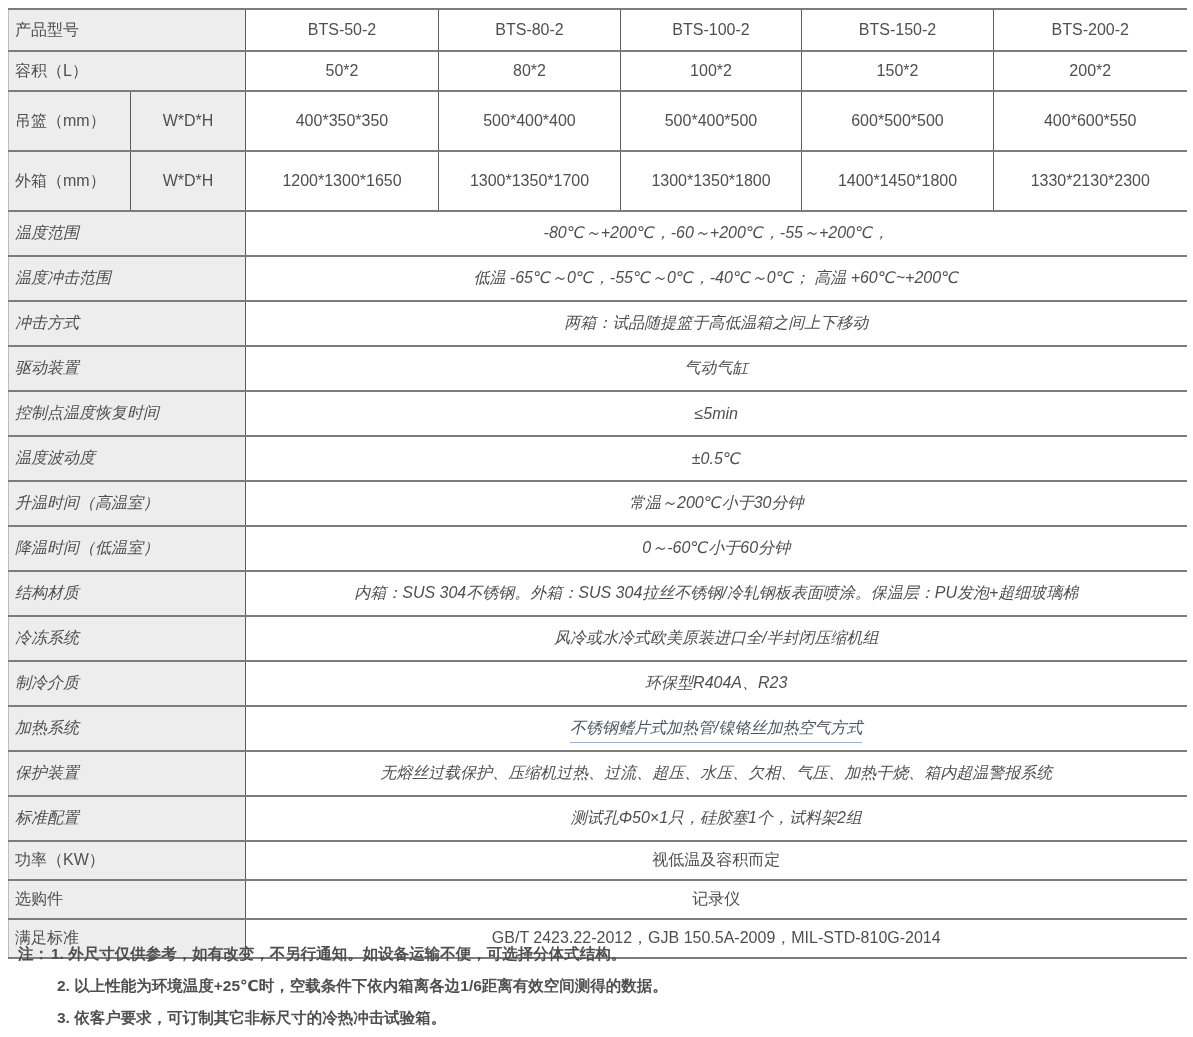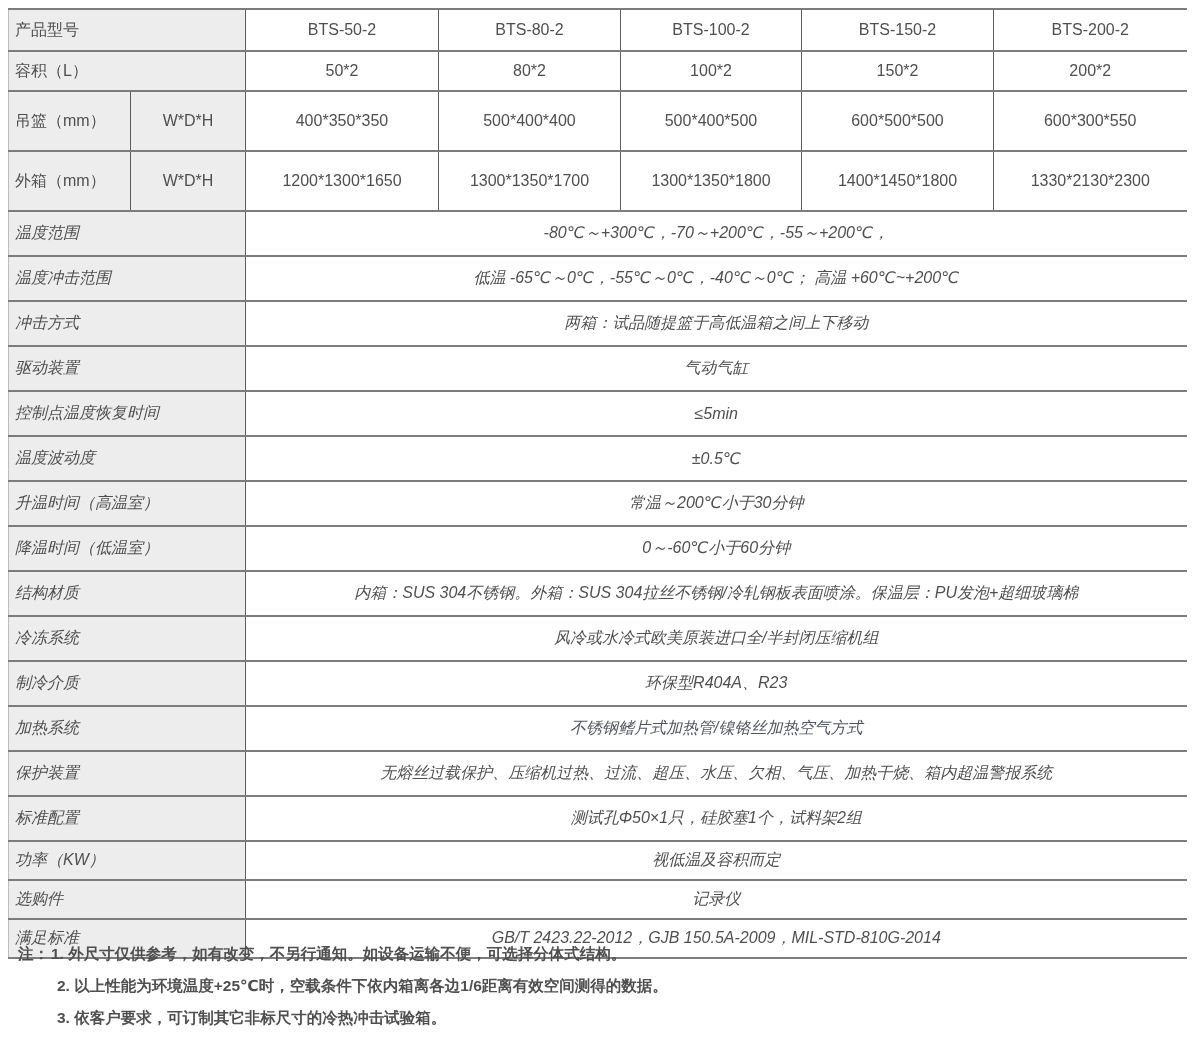--- a/index.html
+++ b/index.html
@@ -47,24 +47,24 @@
   td.sub {
     background: #ededed;
     text-align: center;
     border-left: 1px solid #8a8a8a !important;
   }
   td.val { text-align: center; background: #ffffff; }
   tr.h-header td { height: 40px; }
   tr.h-vol td    { height: 38px; }
   tr.h-dim td    { height: 58px; }
   tr.h-std td    { height: 43px; font-style: italic; }
-  tr.h-short td  { height: 37px; font-style: italic; }
+  tr.h-short td  { height: 37px; }
   .link-underline {
     border-bottom: 1px solid #9db5d5;
-    padding-bottom: 14px;
+    padding-bottom: 6px;
     color: #50555f;
     cursor: pointer;
   }
   .notes {
     position: absolute;
     left: 18px;
     top: 938px;
     font-size: 15.5px;
     color: #4f4f4f;
     line-height: 32px;
@@ -108,36 +108,36 @@
         <td class="val">200*2</td>
       </tr>
 
       <tr class="h-dim">
         <td class="lbl">吊篮（mm）</td>
         <td class="sub">W*D*H</td>
         <td class="val">400*350*350</td>
         <td class="val">500*400*400</td>
         <td class="val">500*400*500</td>
         <td class="val">600*500*500</td>
-        <td class="val">600*300*550</td>
+        <td class="val">400*600*550</td>
       </tr>
 
       <tr class="h-dim">
         <td class="lbl">外箱（mm）</td>
         <td class="sub">W*D*H</td>
         <td class="val">1200*1300*1650</td>
         <td class="val">1300*1350*1700</td>
         <td class="val">1300*1350*1800</td>
         <td class="val">1400*1450*1800</td>
         <td class="val">1330*2130*2300</td>
       </tr>
 
       <tr class="h-std">
         <td class="lbl" colspan="2">温度范围</td>
-        <td class="val" colspan="5">-80℃～+300℃，-70～+200℃，-55～+200℃，</td>
+        <td class="val" colspan="5">-80℃～+200℃，-60～+200℃，-55～+200℃，</td>
       </tr>
       <tr class="h-std">
         <td class="lbl" colspan="2">温度冲击范围</td>
         <td class="val" colspan="5">低温 -65℃～0℃，-55℃～0℃，-40℃～0℃； 高温 +60℃~+200℃</td>
       </tr>
       <tr class="h-std">
         <td class="lbl" colspan="2">冲击方式</td>
         <td class="val" colspan="5">两箱：试品随提篮于高低温箱之间上下移动</td>
       </tr>
       <tr class="h-std">

